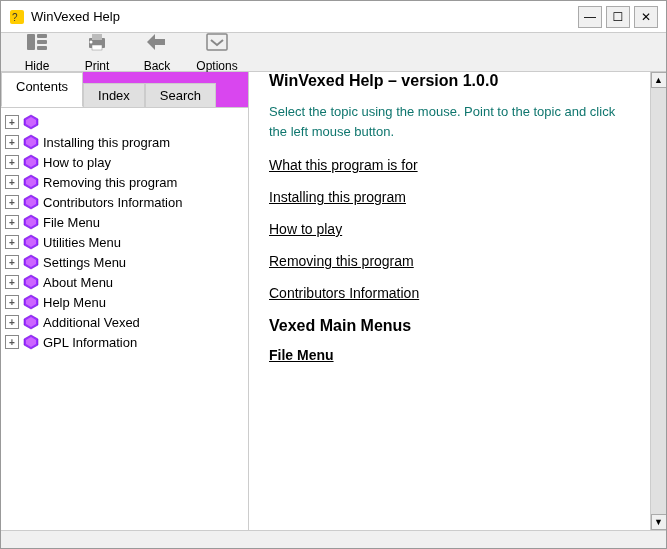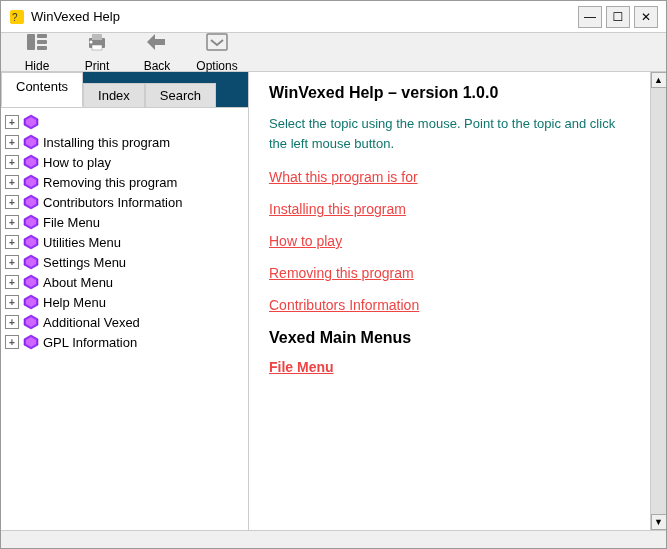--- a/index.html
+++ b/index.html
@@ -90,21 +90,21 @@
     .left-panel {
       width: 248px;
       min-width: 248px;
       border-right: 1px solid #ccc;
       display: flex;
       flex-direction: column;
       background: #fff;
     }
     .tabs {
       display: flex;
-      background: #0c4a6e;
+      background: #d946ef;
       border-bottom: 1px solid #ccc;
     }
     .tab {
       padding: 4px 14px;
       font-size: 13px;
       cursor: pointer;
       border: 1px solid #ccc;
       border-bottom: none;
       background: #e0e0e0;
       margin-top: 11px;
@@ -148,37 +148,37 @@
     }
     .right-panel {
       flex: 1;
       background: #fff;
       overflow: hidden;
       display: flex;
       position: relative;
     }
     .content-area {
       flex: 1;
-      padding: 12px 20px;
+      padding: 0 20px;
       overflow-y: auto;
     }
     .content-title {
       font-size: 16px;
       font-weight: bold;
       margin-bottom: 12px;
     }
     .content-intro {
       font-size: 13px;
       color: #0f766e;
       margin-bottom: 16px;
       line-height: 1.5;
     }
     .content-link {
       display: block;
-      color: #ef4444;
+      color: #000000;
       text-decoration: underline;
       font-size: 14px;
       margin-bottom: 16px;
       cursor: pointer;
     }
     .section-title {
       font-size: 16px;
       font-weight: bold;
       margin-bottom: 12px;
       margin-top: 4px;

